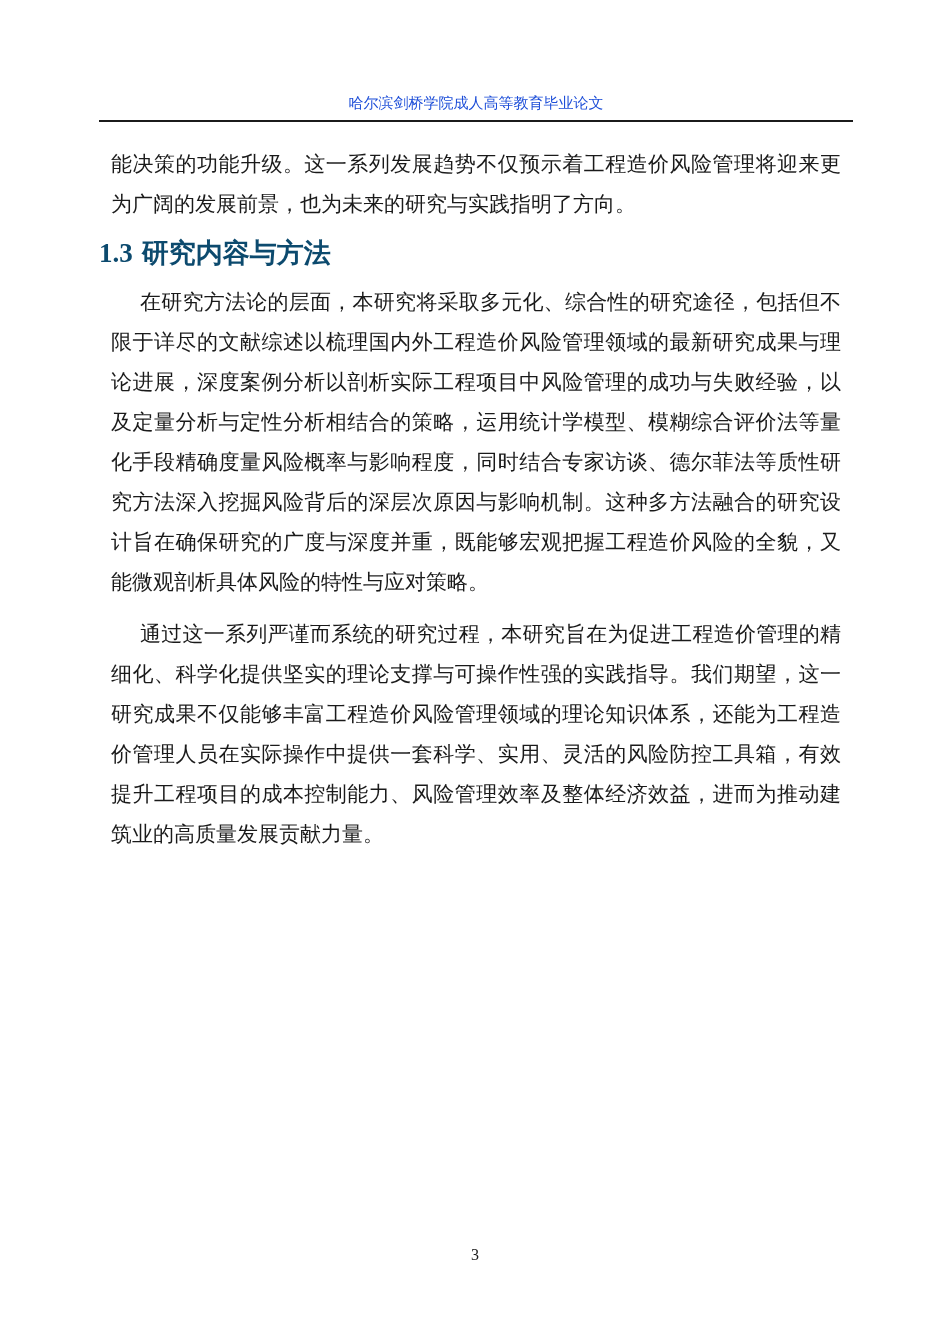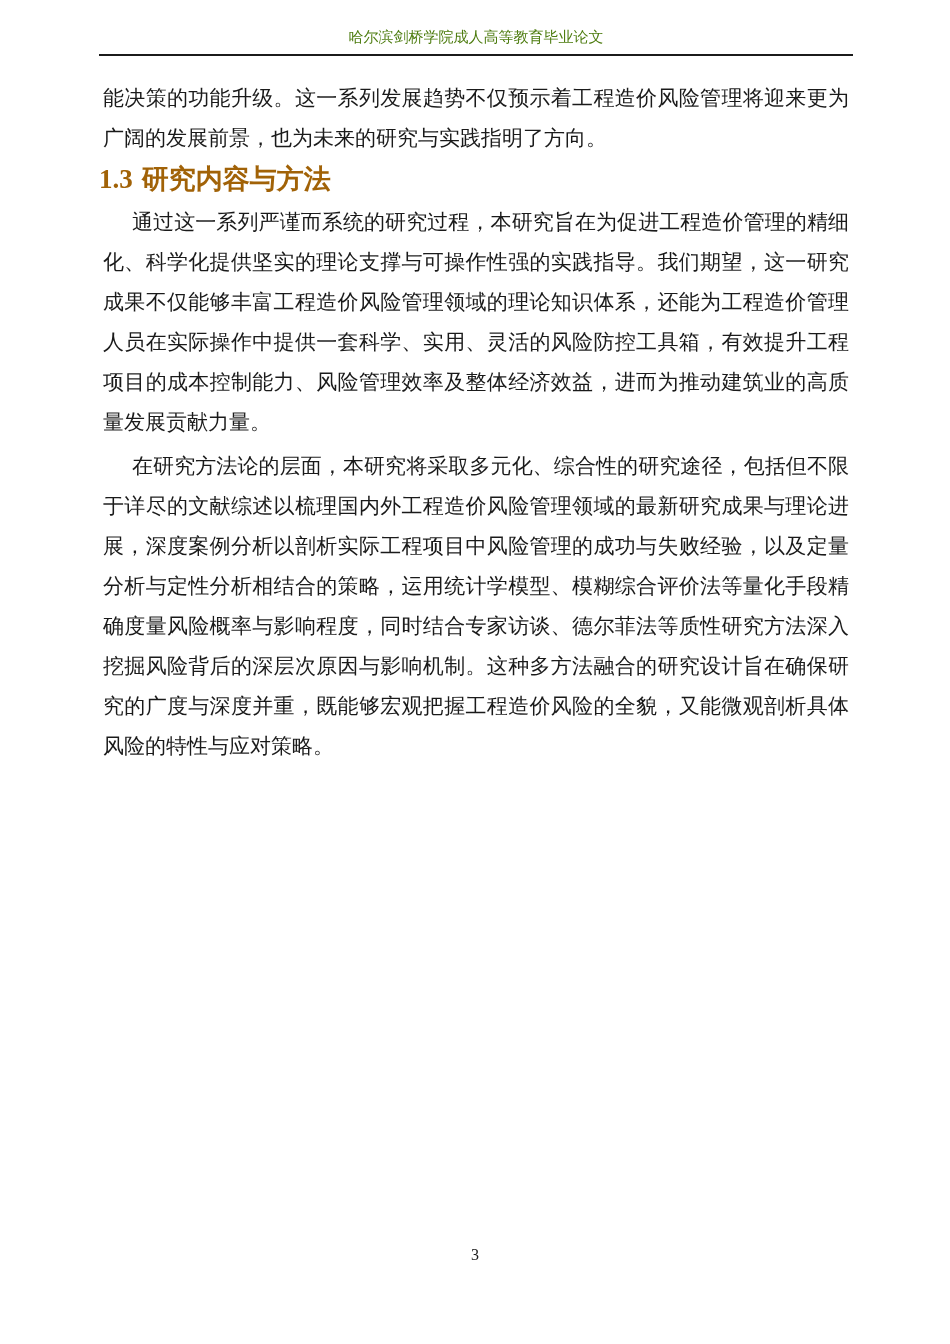--- a/index.html
+++ b/index.html
@@ -11,49 +11,49 @@
     position: relative;
     width: 950px;
     height: 1344px;
     background: #ffffff;
     overflow: hidden;
     font-family: "Liberation Serif", "DejaVu Serif", serif;
     color: #1a1a1a;
   }
   .page-header {
     margin: 0 97px 0 99px;
-    padding-top: 28px;
+    padding-top: 94px;
     padding-bottom: 7px;
     border-bottom: 2px solid #1b1b1b;
     text-align: center;
     font-size: 15px;
     line-height: 19px;
-    color: #4d7c0f;
+    color: #1d4ed8;
   }
   .content {
     margin: 22px 97px 0 99px;
     font-size: 21px;
     line-height: 40px;
     text-align: justify;
     text-justify: inter-ideograph;
   }
   .content p {
-    margin: 4px;
+    margin: 12px;
     word-break: break-all;
   }
   .content p.indent {
     text-indent: 29px;
   }
   .section-heading {
     margin: 4px 0 6px 0;
     font-size: 27px;
     line-height: 34px;
     font-weight: 700;
     font-family: "DejaVu Sans", "Liberation Sans", sans-serif;
-    color: #a16207;
+    color: #0c4a6e;
     text-align: left;
   }
   .section-heading .h-num {
     font-family: "Liberation Serif", "DejaVu Serif", serif;
     font-weight: 700;
     margin-right: 9px;
   }
   .page-footer {
     position: absolute;
     left: 0;
@@ -76,23 +76,23 @@
 
   <div class="content">
 
     <p>能决策的功能升级。这一系列发展趋势不仅预示着工程造价风险管理将迎来更为广阔的发展前景，也为未来的研究与实践指明了方向。</p>
 
     <h2 class="section-heading">
       <span class="h-num">1.3</span><span>研究内容与方法</span>
     </h2>
 
 
+    <p class="indent">在研究方法论的层面，本研究将采取多元化、综合性的研究途径，包括但不限于详尽的文献综述以梳理国内外工程造价风险管理领域的最新研究成果与理论进展，深度案例分析以剖析实际工程项目中风险管理的成功与失败经验，以及定量分析与定性分析相结合的策略，运用统计学模型、模糊综合评价法等量化手段精确度量风险概率与影响程度，同时结合专家访谈、德尔菲法等质性研究方法深入挖掘风险背后的深层次原因与影响机制。这种多方法融合的研究设计旨在确保研究的广度与深度并重，既能够宏观把握工程造价风险的全貌，又能微观剖析具体风险的特性与应对策略。</p>
+
     <p class="indent">通过这一系列严谨而系统的研究过程，本研究旨在为促进工程造价管理的精细化、科学化提供坚实的理论支撑与可操作性强的实践指导。我们期望，这一研究成果不仅能够丰富工程造价风险管理领域的理论知识体系，还能为工程造价管理人员在实际操作中提供一套科学、实用、灵活的风险防控工具箱，有效提升工程项目的成本控制能力、风险管理效率及整体经济效益，进而为推动建筑业的高质量发展贡献力量。</p>
-
-    <p class="indent">在研究方法论的层面，本研究将采取多元化、综合性的研究途径，包括但不限于详尽的文献综述以梳理国内外工程造价风险管理领域的最新研究成果与理论进展，深度案例分析以剖析实际工程项目中风险管理的成功与失败经验，以及定量分析与定性分析相结合的策略，运用统计学模型、模糊综合评价法等量化手段精确度量风险概率与影响程度，同时结合专家访谈、德尔菲法等质性研究方法深入挖掘风险背后的深层次原因与影响机制。这种多方法融合的研究设计旨在确保研究的广度与深度并重，既能够宏观把握工程造价风险的全貌，又能微观剖析具体风险的特性与应对策略。</p>
 
   </div>
 
   <div class="page-footer">
     <span>3</span>
   </div>
 
 </div>
 
 </body></html>

